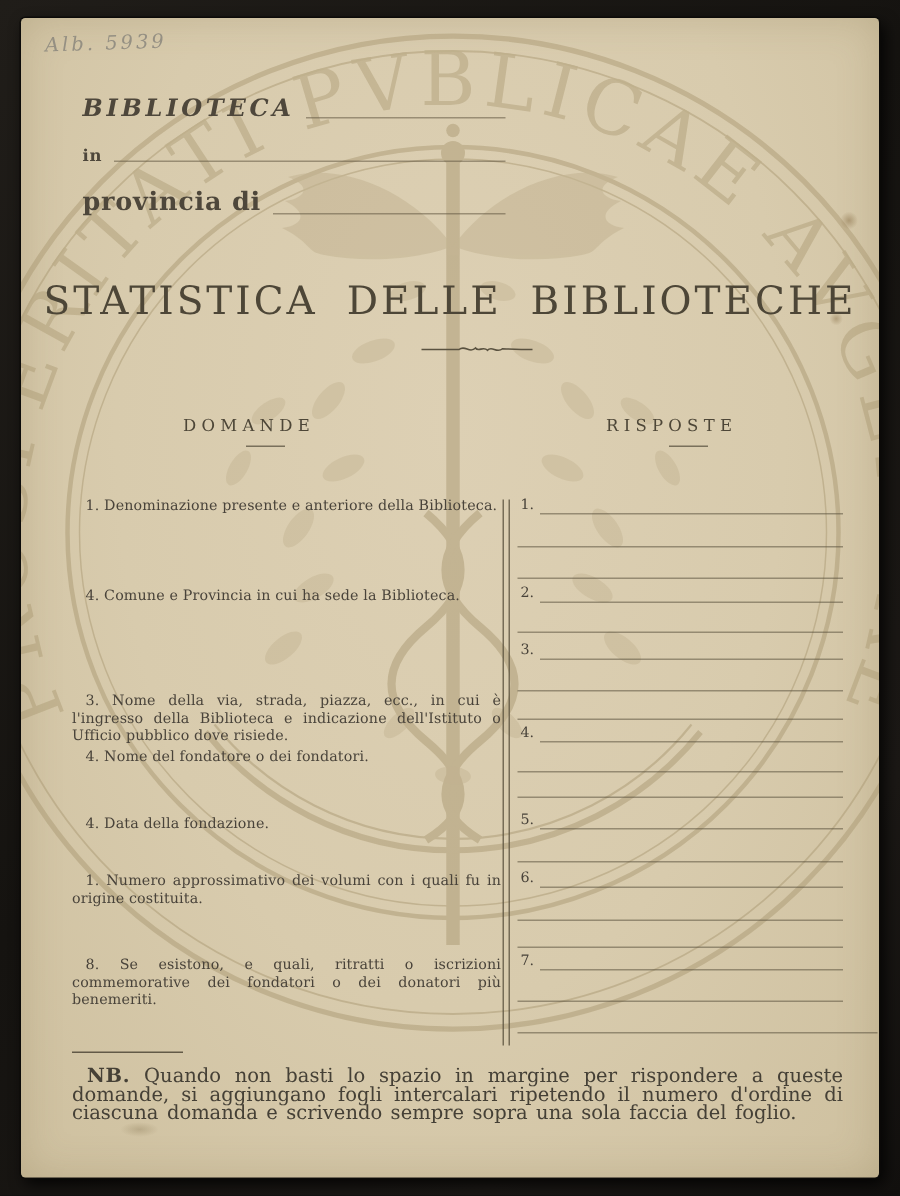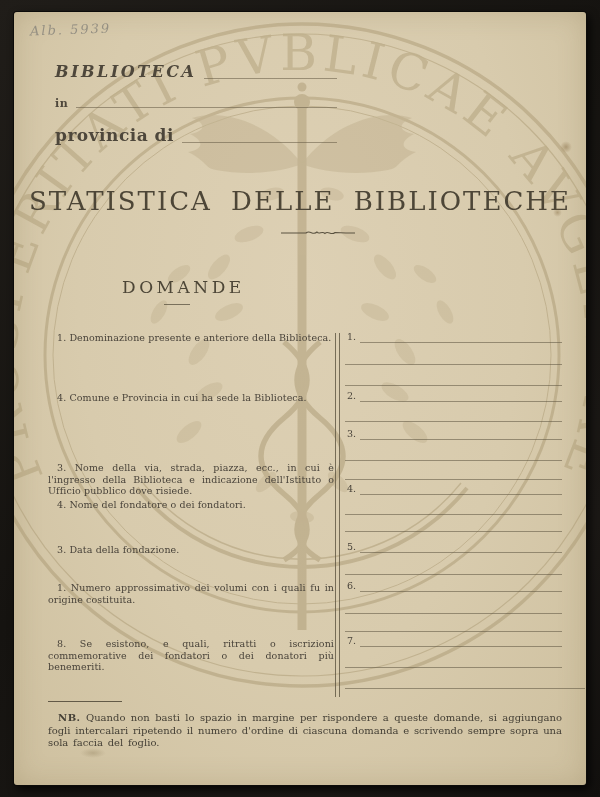--- a/index.html
+++ b/index.html
@@ -26,37 +26,37 @@
   .hdr-line{flex:1;border-bottom:1px solid rgba(100,90,68,.55);margin:0 0 2px 8px;height:1px;}
   .biblioteca{left:55px;top:62px;width:282px;font-style:italic;font-weight:bold;
     font-size:16px;letter-spacing:2.5px;}
   .row-in{left:55px;top:97px;width:282px;font-weight:bold;font-size:11px;letter-spacing:.5px;}
   .row-prov{left:55px;top:125px;width:282px;font-weight:bold;font-size:17px;letter-spacing:.5px;align-items:flex-end;}
   .main-title{
     left:0;top:186px;width:600px;text-align:center;color:#4d4637;
     font-size:26px;letter-spacing:2px;word-spacing:9px;box-sizing:border-box;
   }
   .ornament{left:280px;top:227px;color:#58503f;}
-  .colhead{color:#4d4637;font-size:17px;letter-spacing:3.5px;text-align:center;width:110px;}
+  .colhead{color:#4d4637;font-size:11px;letter-spacing:3.5px;width:110px;}
   .colhead-rule{width:26px;border-bottom:1px solid rgba(80,72,55,.7);height:1px;margin:6px auto 0;}
   .domande{left:122px;top:277px;}
   .risposte{left:404px;top:277px;}
   .question{
     position:absolute;left:48px;width:286px;color:#49433a;font-size:9.5px;
     line-height:11.5px;text-align:justify;text-indent:9px;letter-spacing:.1px;
   }
   .ansnum{position:absolute;color:#49433a;font-size:9.5px;left:347px;}
   .ansline{position:absolute;height:1px;border-bottom:1px solid rgba(93,84,64,.55);}
   .divider{
     left:335px;top:333px;height:364px;width:3px;
     border-left:1px solid rgba(93,84,64,.8);border-right:1px solid rgba(93,84,64,.8);
   }
   .footnote-rule{left:48px;top:700px;width:74px;height:1px;border-bottom:1px solid rgba(70,62,48,.8);}
   .note{
-    left:48px;top:712px;width:514px;color:#454036;font-size:10px;line-height:12.5px;
+    left:48px;top:712px;width:514px;color:#454036;font-size:13px;line-height:12.5px;
     text-align:justify;text-indent:10px;word-spacing:1.5px;
   }
   .note b{letter-spacing:.5px;}
   .spot{position:absolute;border-radius:50%;pointer-events:none;}
   .spot1{left:560px;top:141px;width:12px;height:12px;background:radial-gradient(circle,rgba(125,98,55,.45),rgba(125,98,55,0) 70%);}
   .spot2{left:553px;top:208px;width:9px;height:9px;background:radial-gradient(circle,rgba(125,98,55,.4),rgba(125,98,55,0) 70%);}
   .spot3{left:80px;top:748px;width:26px;height:10px;border-radius:50%;background:radial-gradient(ellipse,rgba(110,92,55,.25),rgba(110,92,55,0) 70%);}
 </style>
 </head>
 <body>
@@ -145,29 +145,33 @@
 
     <svg class="abs ornament" width="76" height="12" viewBox="0 0 76 12">
       <path d="M1,6 C9,6 18,6 26,6 C30,2.5 33,9 37,5 C39,8 42,3.5 45,6.5 C48,3 51,9 55,5.5 C62,5.8 69,6 75,6" stroke="#5a5240" stroke-width="1.1" fill="none"></path>
     </svg>
 
     <div class="abs colhead domande">
       <div>DOMANDE</div>
       <div class="colhead-rule"></div>
     </div>
 
+    <div class="abs colhead risposte">
+      <div>RISPOSTE</div>
+      <div class="colhead-rule"></div>
+    </div>
 
     <div class="abs divider"></div>
 
     <div id="form-layer">
         <div class="question" style="top: 332px;">1. Denominazione presente e anteriore della Biblioteca.</div>
         <div class="question" style="top: 392px;">4. Comune e Provincia in cui ha sede la Biblioteca.</div>
         <div class="question" style="top: 430px; margin-top: 32px;">3. Nome della via, strada, piazza, ecc., in cui è l'ingresso della Biblioteca e indicazione dell'Istituto o Ufficio pubblico dove risiede.</div>
         <div class="question" style="top: 487px; margin-top: 12px;">4. Nome del fondatore o dei fondatori.</div>
-        <div class="question" style="top: 544px;">3. Data della fondazione.</div>
+        <div class="question" style="top: 544px;">4. Data della fondazione.</div>
         <div class="question" style="top: 582px;">1. Numero approssimativo dei volumi con i quali fu in origine costituita.</div>
         <div class="question" style="top: 638px;">8. Se esistono, e quali, ritratti o iscrizioni commemorative dei fondatori o dei donatori più benemeriti.</div>
         <div class="ansnum" style="top: 331px;">1.</div>
         <div class="ansline" style="top: 341px; left: 360px; width: 202px;"></div>
         <div class="ansline" style="top: 363px; left: 345px; width: 217px;"></div>
         <div class="ansline" style="top: 384px; left: 345px; width: 217px;"></div>
         <div class="ansnum" style="top: 390px;">2.</div>
         <div class="ansline" style="top: 400px; left: 360px; width: 202px;"></div>
         <div class="ansline" style="top: 420px; left: 345px; width: 217px;"></div>
         <div class="ansnum" style="top: 428px;">3.</div>

